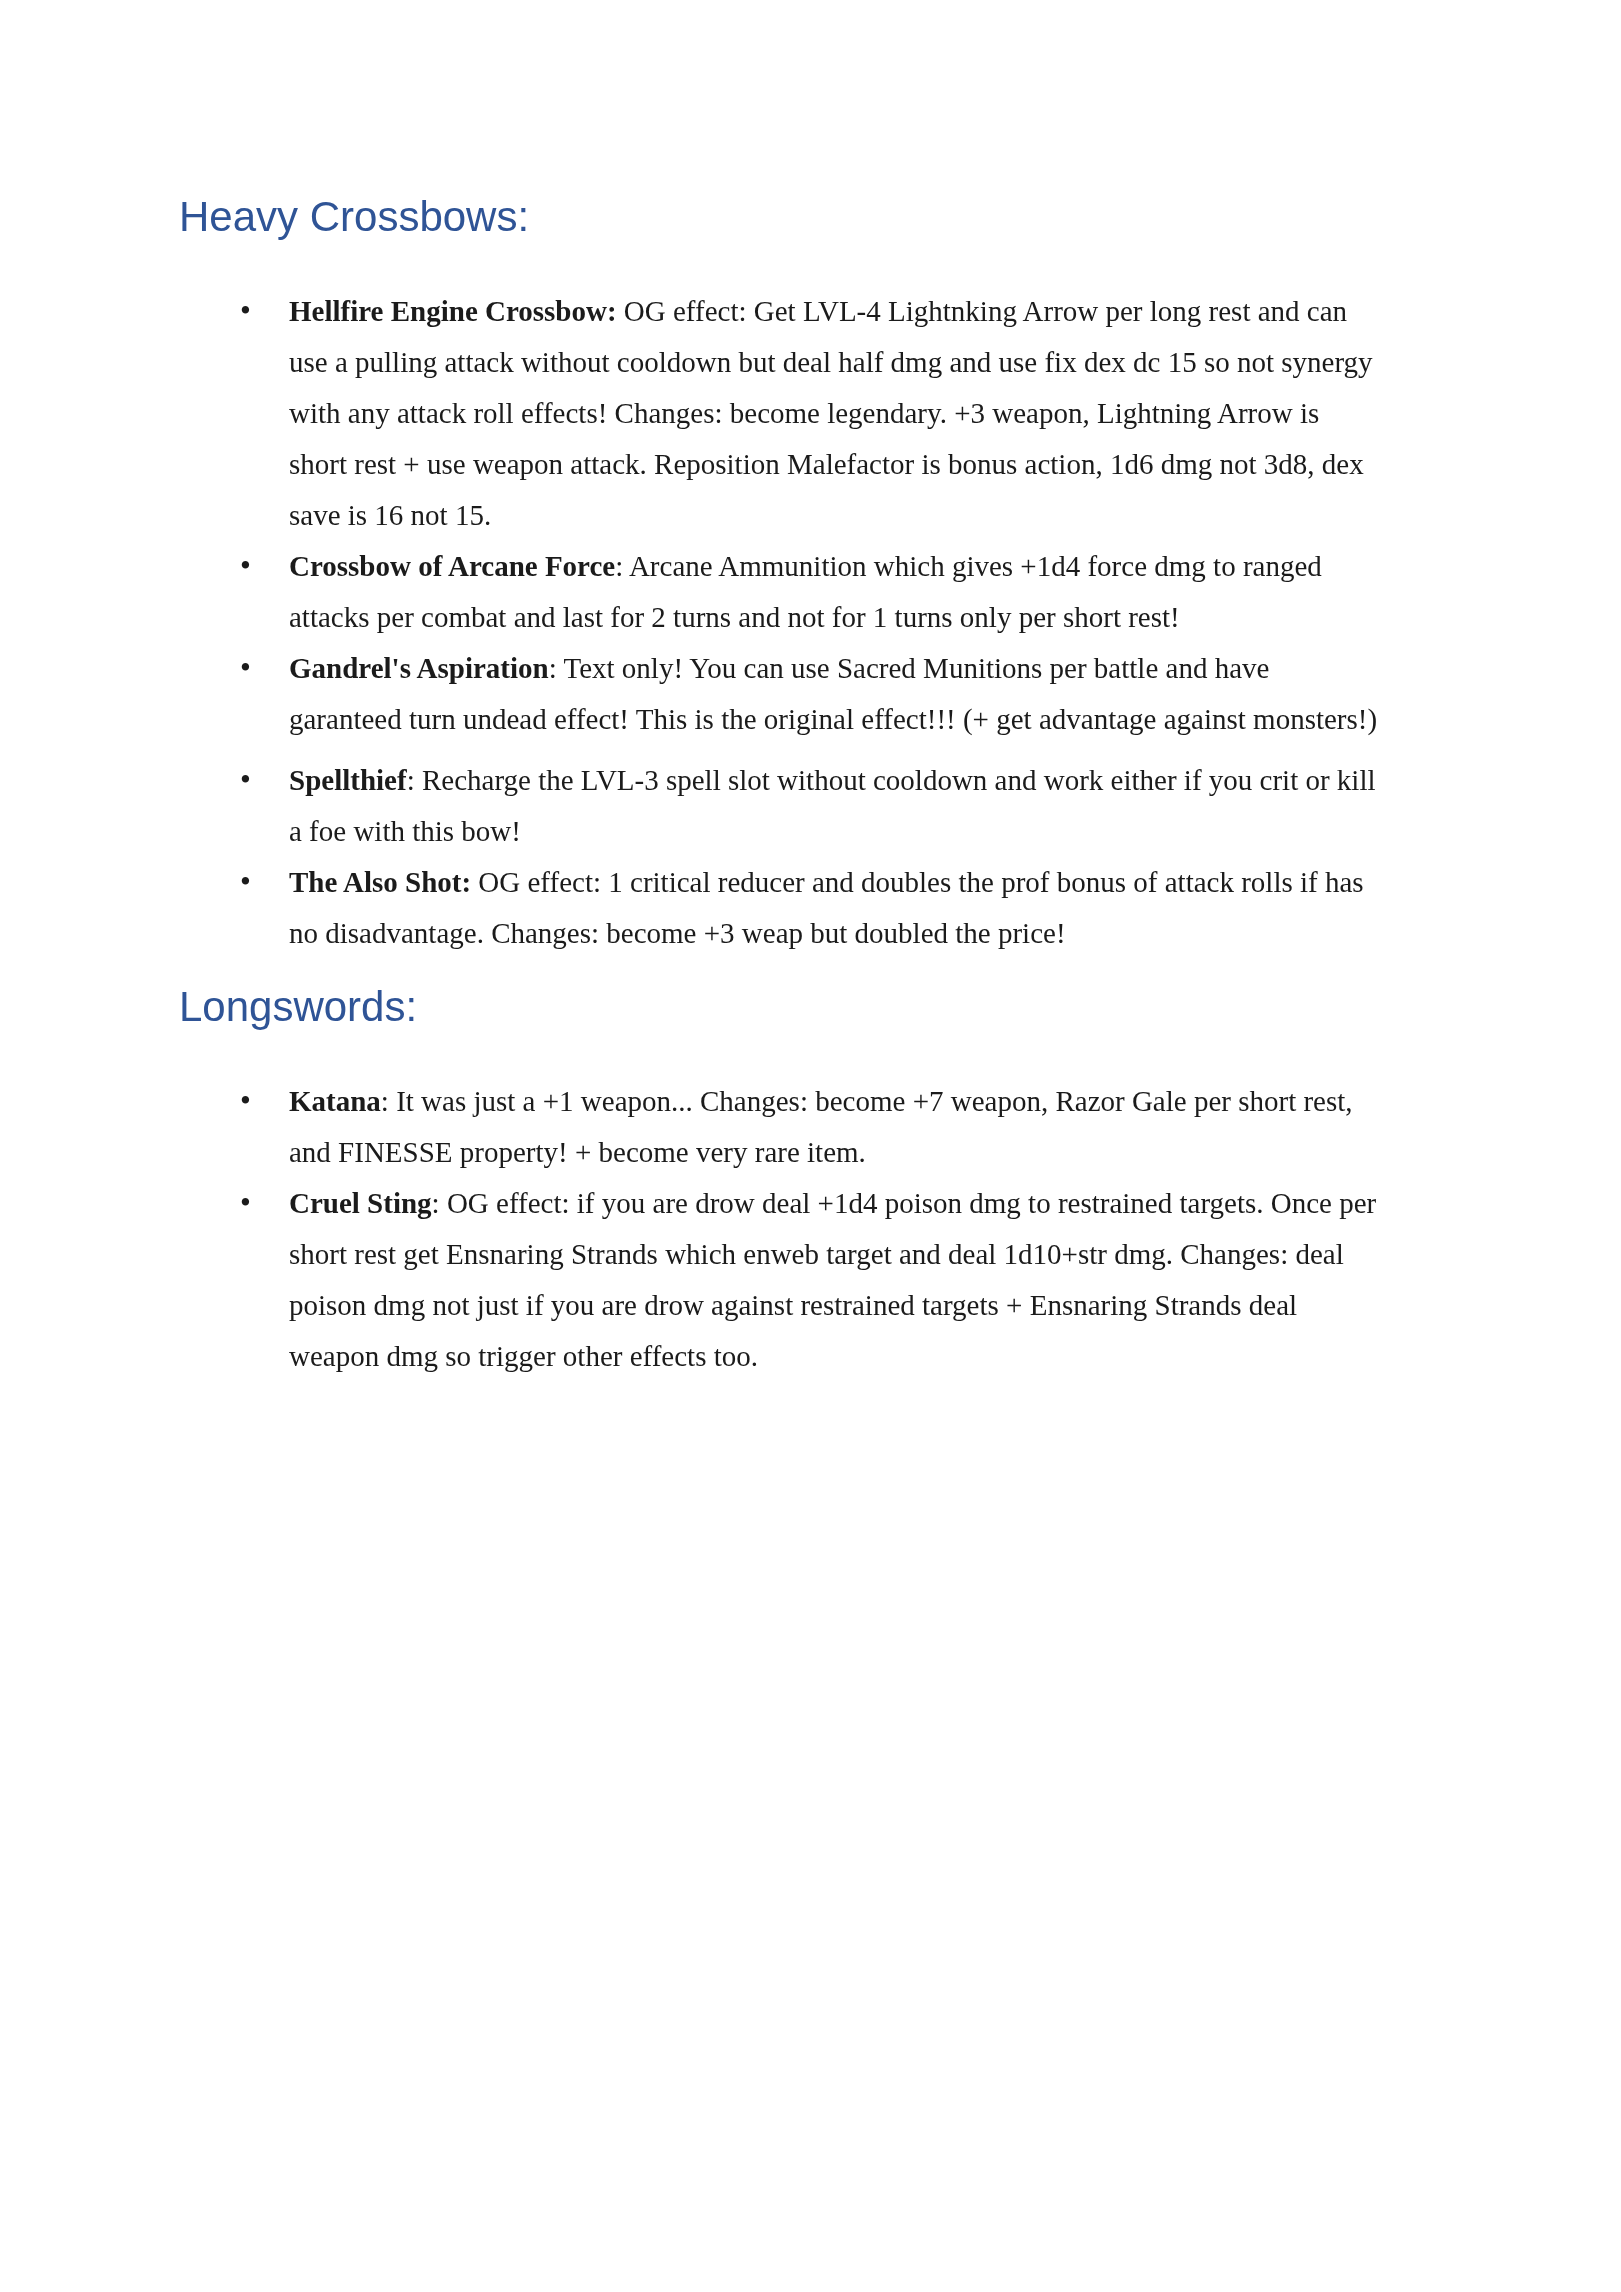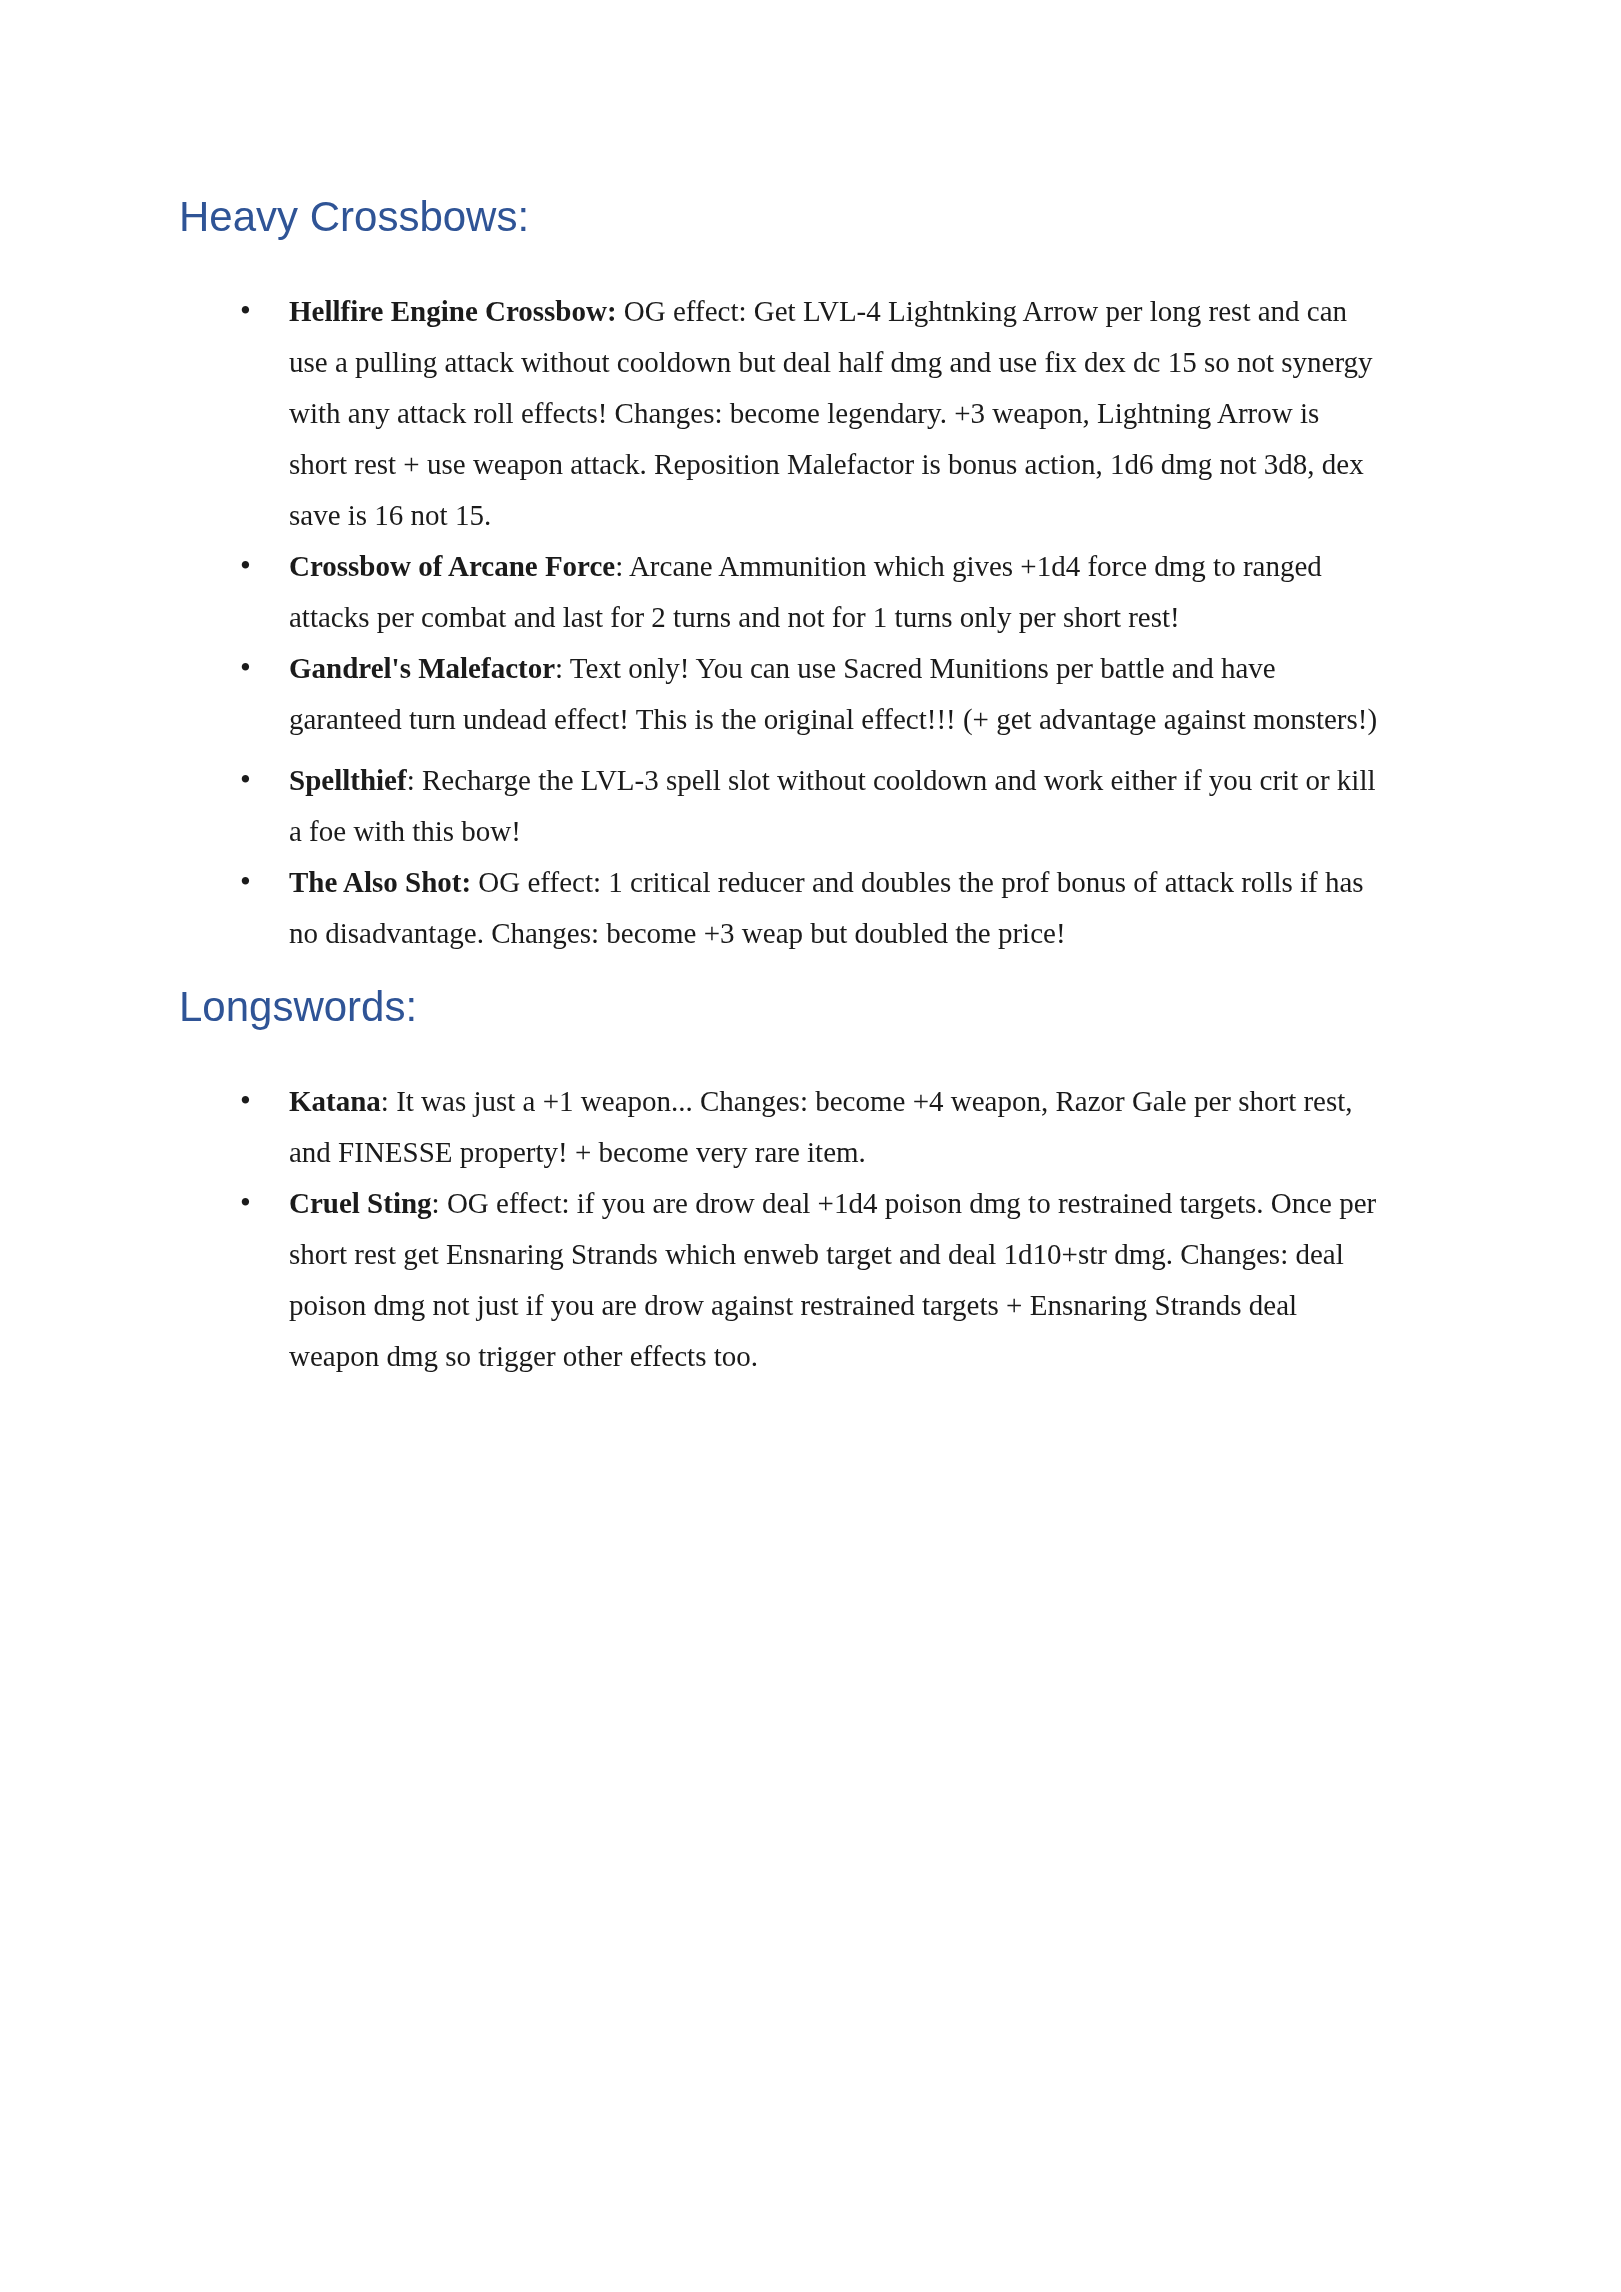--- a/index.html
+++ b/index.html
@@ -56,33 +56,33 @@
 </head>
 <body>
 
 <div class="page">
 
   <section class="doc-section">
     <h2>Heavy Crossbows:</h2>
     <ul class="item-list">
       <li><strong>Hellfire Engine Crossbow:</strong><span> OG effect: Get LVL-4 Lightnking Arrow per long rest and can use a pulling attack without cooldown but deal half dmg and use fix dex dc 15 so not synergy with any attack roll effects! Changes: become legendary. +3 weapon, Lightning Arrow is short rest + use weapon attack. Reposition Malefactor is bonus action, 1d6 dmg not 3d8, dex save is 16 not 15.</span></li>
       <li><strong>Crossbow of Arcane Force</strong><span>: Arcane Ammunition which gives +1d4 force dmg to ranged attacks per combat and last for 2 turns and not for 1 turns only per short rest!</span></li>
-      <li><strong>Gandrel's Malefactor</strong><span>: Text only! You can use Sacred Munitions per battle and have garanteed turn undead effect! This is the original effect!!! (+ get advantage against monsters!)</span></li>
+      <li><strong>Gandrel's Aspiration</strong><span>: Text only! You can use Sacred Munitions per battle and have garanteed turn undead effect! This is the original effect!!! (+ get advantage against monsters!)</span></li>
     </ul>
   </section>
 
   <section class="doc-section">
     <ul class="item-list">
       <li><strong>Spellthief</strong><span>: Recharge the LVL-3 spell slot without cooldown and work either if you crit or kill a foe with this bow!</span></li>
       <li><strong>The Also Shot:</strong><span> OG effect: 1 critical reducer and doubles the prof bonus of attack rolls if has no disadvantage. Changes: become +3 weap but doubled the price!</span></li>
     </ul>
   </section>
 
   <section class="doc-section">
     <h2>Longswords:</h2>
     <ul class="item-list">
-      <li><strong>Katana</strong><span>: It was just a +1 weapon... Changes: become +4 weapon, Razor Gale per short rest, and FINESSE property! + become very rare item.</span></li>
+      <li><strong>Katana</strong><span>: It was just a +1 weapon... Changes: become +7 weapon, Razor Gale per short rest, and FINESSE property! + become very rare item.</span></li>
       <li><strong>Cruel Sting</strong><span>: OG effect: if you are drow deal +1d4 poison dmg to restrained targets. Once per short rest get Ensnaring Strands which enweb target and deal 1d10+str dmg. Changes: deal poison dmg not just if you are drow against restrained targets + Ensnaring Strands deal weapon dmg so trigger other effects too.</span></li>
     </ul>
   </section>
 
 </div>
 
 
 </body></html>

